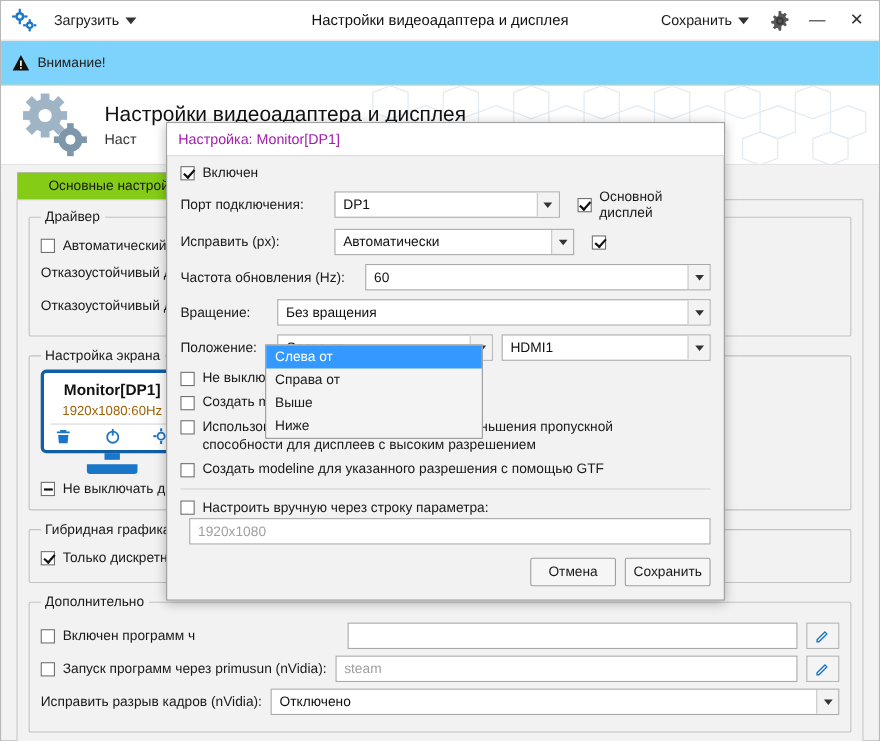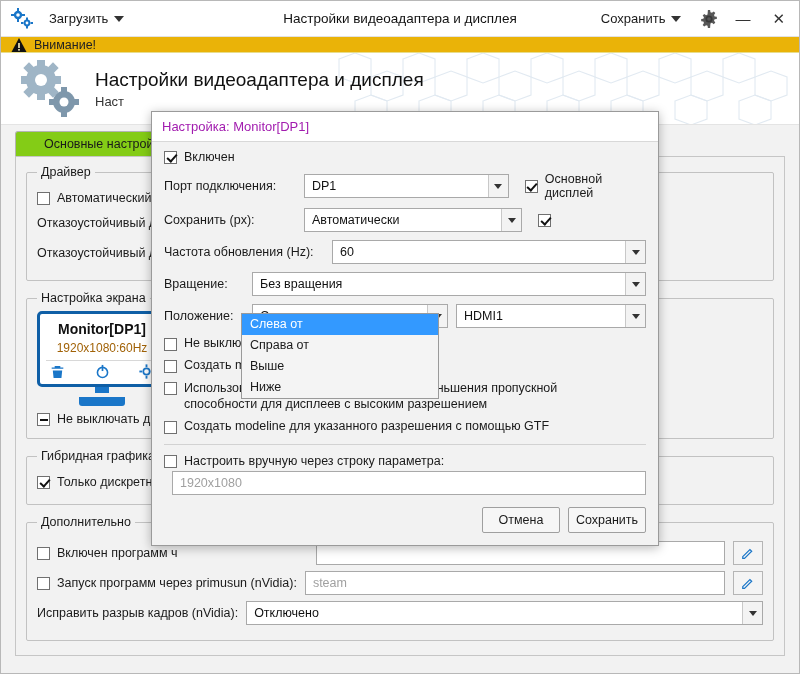--- a/index.html
+++ b/index.html
@@ -68,22 +68,22 @@
   .win-btn {
     font-size: 15px;
     color: #333;
     padding: 0 6px;
     cursor: default;
     line-height: 1;
   }
 
   
   .warnbar {
-    height: 16px;
-    background: #eab308;
+    height: 41px;
+    background: #7dd3fc;
     border-bottom: 1px solid #e8dd8c;
     display: flex;
     align-items: center;
     gap: 7px;
     padding: 0 10px;
     font-size: 12.5px;
     color: #222;
   }
   .warn-icon { width: 16px; height: 16px; flex: none; }
 
@@ -583,21 +583,21 @@
               <i></i>
             </span>
         </div>
         <div class="cb checked" style="margin-left:8px;">
           <span class="box"></span>
           <span>Основной дисплей</span>
         </div>
       </div>
 
       <div class="dlg-row">
-        <span class="dlg-lbl">Сохранить (px):</span>
+        <span class="dlg-lbl">Исправить (px):</span>
         <div class="select" style="width:218px;">
           <span>Автоматически</span>
           <span class="arrow">
               <i></i>
             </span>
         </div>
         <div class="cb checked" style="margin-left:8px;">
           <span class="box"></span>
         </div>
       </div>

